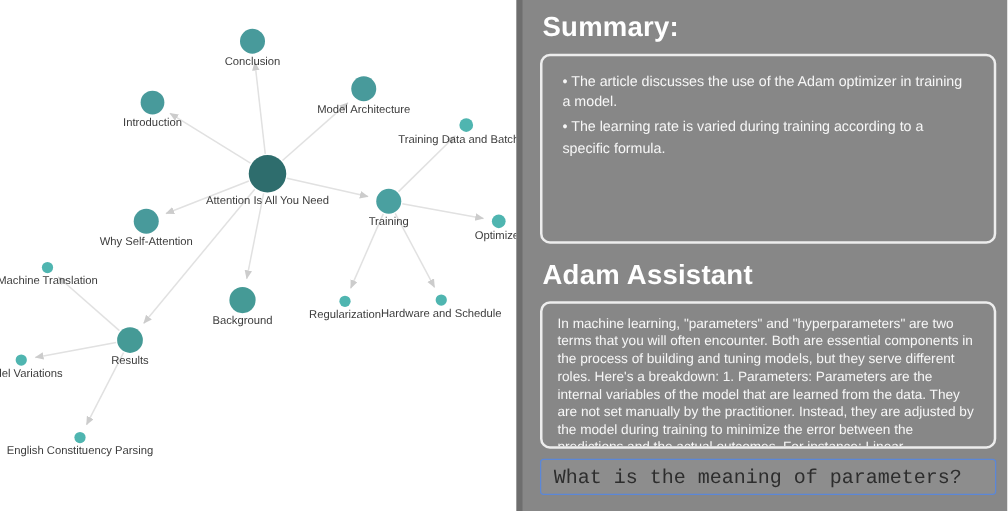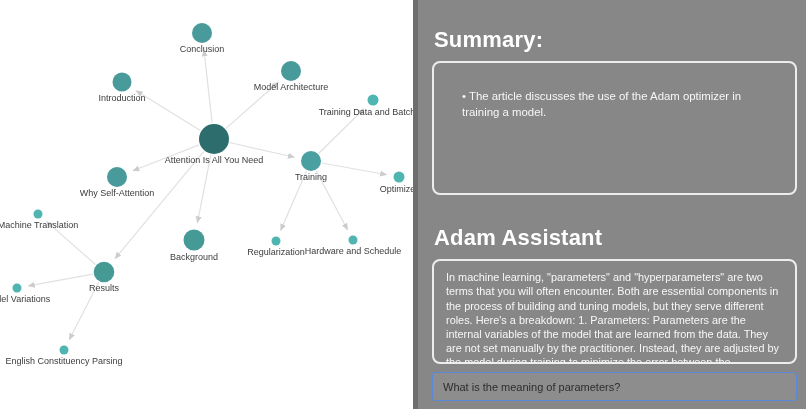--- a/index.html
+++ b/index.html
@@ -14,39 +14,39 @@
   }
   .left-panel svg { display:block; }
   .right-panel {
     flex:1; height:409px; background:#878787;
     border-left:5px solid #6e6e6e;
     padding:6px 9px 8px 14px;
     display:flex; flex-direction:column;
   }
   .section-title {
     color:#ffffff; font-size:22px; font-weight:bold;
-    letter-spacing:0.2px; margin:21px 0 8px 2px;
+    letter-spacing:0.2px; margin:3px 0 8px 2px;
   }
   .panel-box {
     border:2px solid #ededed; border-radius:8px;
     color:#f7f7f7; background:transparent;
     padding:9px 12px; overflow:hidden;
   }
   .summary-box {
     font-size:11.4px; line-height:1.42; margin-bottom:9px; height:152px;
   }
-  .summary-box .bullet { margin:16px; }
+  .summary-box .bullet { margin:4px; }
   .chat-box {
     font-size:10.9px; line-height:1.3; height:118px;
   }
   .chat-input {
     margin-top:8px; width:100%; height:29px; flex:none;
     background:#8d8d8d; border:1px solid #5b87d8; border-radius:3px;
-    color:#2d2d2d; font-size:11px; padding:0 10px;
-    font-family:Liberation Sans, sans-serif; outline:none;
+    color:#2d2d2d; font-size:16px; padding:0 10px;
+    font-family:Liberation Mono, monospace; outline:none;
   }
 </style>
 </head>
 <body>
 
 <div class="left-panel">
   <svg id="graph-svg" width="413" height="409" viewBox="0 0 413 409">
       <defs>
         <marker id="arrow" markerWidth="8" markerHeight="8" refX="6.5" refY="3" orient="auto" markerUnits="userSpaceOnUse">
           <path d="M0,0 L7,3 L0,6 Z" fill="#cccccc"></path>
@@ -97,20 +97,21 @@
       <circle cx="64" cy="350" r="4.5" fill="#4fb5b0"></circle>
       <text x="64" y="363.5" text-anchor="middle" font-size="9px" fill="#3c3c3c" font-family="&quot;Liberation Sans&quot;, sans-serif">English Constituency Parsing</text>
     </svg>
 </div>
 
 <div class="right-panel">
   <div class="section-title">Summary:</div>
 
   <div class="panel-box summary-box">
     <p class="bullet">• The article discusses the use of the Adam optimizer in training a model.</p>
+    <p class="bullet">• The learning rate is varied during training according to a specific formula.</p>
   </div>
 
   <div class="section-title">Adam Assistant</div>
 
   <div class="panel-box chat-box">
     <span>In machine learning, "parameters" and "hyperparameters" are two terms that you will often encounter. Both are essential components in the process of building and tuning models, but they serve different roles. Here's a breakdown: 1. Parameters: Parameters are the internal variables of the model that are learned from the data. They are not set manually by the practitioner. Instead, they are adjusted by the model during training to minimize the error between the predictions and the actual outcomes. For instance: Linear Regression: The parameters are the wei</span>
   </div>
 
   <input class="chat-input" type="text" value="What is the meaning of parameters?" style="">
 </div>

